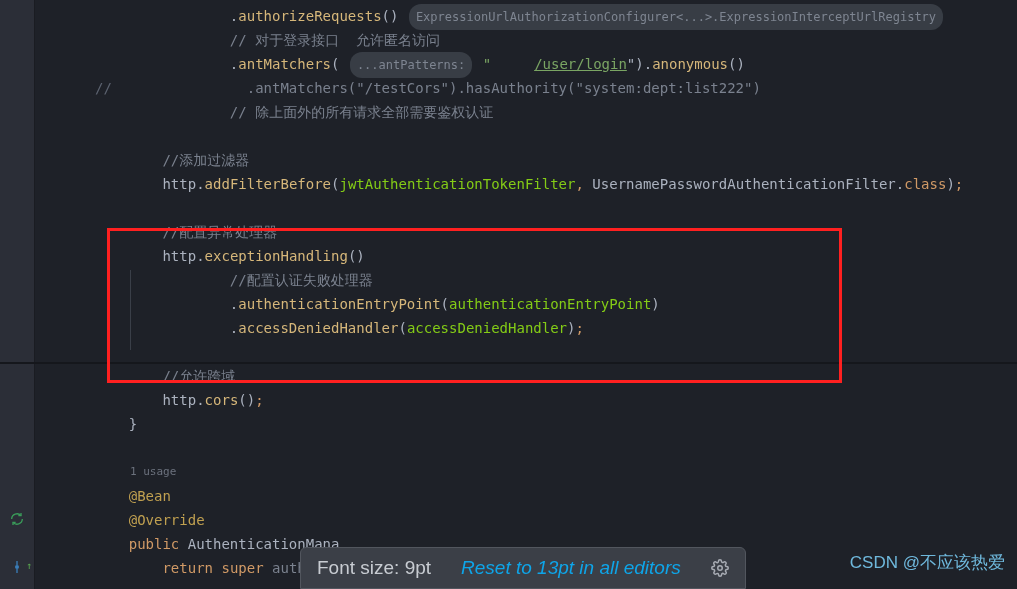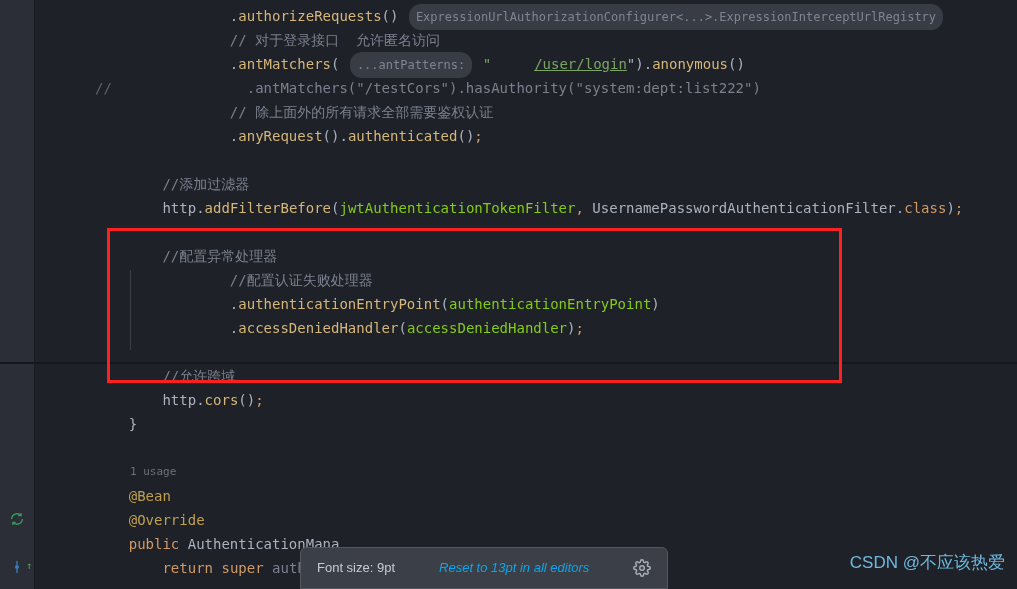--- a/index.html
+++ b/index.html
@@ -92,22 +92,22 @@
     .font-popup {
       position: absolute;
       bottom: 0;
       left: 300px;
       background: #3b3f47;
       border: 1px solid #52565e;
       border-radius: 6px 6px 0 0;
       padding: 8px 16px;
       display: flex;
       align-items: center;
-      gap: 44px;
-      font-size: 13px;
+      gap: 30px;
+      font-size: 19px;
       color: #c8ccd2;
       font-family: -apple-system, 'Segoe UI', sans-serif;
       justify-content: flex-end;
     }
     .font-popup .reset-link {
       color: #0ea5e9;
       cursor: pointer;
       font-style: italic;
     }
     .gear-icon {
@@ -153,26 +153,26 @@
 
 <div class="editor-area">
 
   <div class="gutter-line" style="left:130px;top:270px;height:80px"></div>
 
   <div class="code-line">                <span class="punct">.</span><span class="method">authorizeRequests</span><span class="punct">()</span> <span class="hint-badge">ExpressionUrlAuthorizationConfigurer&lt;...&gt;.ExpressionInterceptUrlRegistry</span></div>
   <div class="code-line">                <span class="comment">// 对于登录接口  允许匿名访问</span></div>
   <div class="code-line">                <span class="punct">.</span><span class="method">antMatchers</span><span class="punct">(</span> <span class="hint-badge">...antPatterns:</span><span class="string"> "</span><span class="string-u">/user/login</span><span class="string" style="color:#abb2bf">").</span><span class="method">anonymous</span><span class="punct">()</span></div>
   <div class="code-line"><span class="comment-bars" style="position:static">//</span>                <span class="comment">.antMatchers(</span><span class="comment">"/testCors"</span><span class="comment">).hasAuthority(</span><span class="comment">"system:dept:list222"</span><span class="comment">)</span></div>
   <div class="code-line">                <span class="comment">// 除上面外的所有请求全部需要鉴权认证</span></div>
-  <div class="code-line">                <span class="punct">.</span><span class="method">anyRequest</span><span class="punct">().</span><span class="method">authenticated</span><span class="punct">()</span><span class="semi">;</span></div>
   <div class="code-line"></div>
   <div class="code-line">        <span class="comment">//添加过滤器</span></div>
   <div class="code-line">        <span class="classname">http.</span><span class="method">addFilterBefore</span><span class="punct">(</span><span class="field">jwtAuthenticationTokenFilter</span><span class="orange-kw">,</span><span class="classname"> UsernamePasswordAuthenticationFilter.</span><span class="orange-kw">class</span><span class="punct">)</span><span class="semi">;</span></div>
   <div class="code-line"></div>
   <div class="code-line">        <span class="comment">//配置异常处理器</span></div>
+  <div class="code-line">        <span class="classname">http.</span><span class="method">exceptionHandling</span><span class="punct">()</span></div>
   <div class="code-line">                <span class="comment">//配置认证失败处理器</span></div>
   <div class="code-line">                <span class="punct">.</span><span class="method">authenticationEntryPoint</span><span class="punct">(</span><span class="field">authenticationEntryPoint</span><span class="punct">)</span></div>
   <div class="code-line">                <span class="punct">.</span><span class="method">accessDeniedHandler</span><span class="punct">(</span><span class="field">accessDeniedHandler</span><span class="punct">)</span><span class="semi">;</span></div>
   <div class="code-line"></div>
   <div class="code-line">        <span class="comment">//允许跨域</span></div>
   <div class="code-line">        <span class="classname">http.</span><span class="method">cors</span><span class="punct">()</span><span class="semi">;</span></div>
   <div class="code-line">    <span class="punct">}</span></div>
   <div class="code-line"></div>
   <div class="usage-hint">1 usage</div>
   <div class="code-line">    <span class="annotation">@Bean</span></div>

